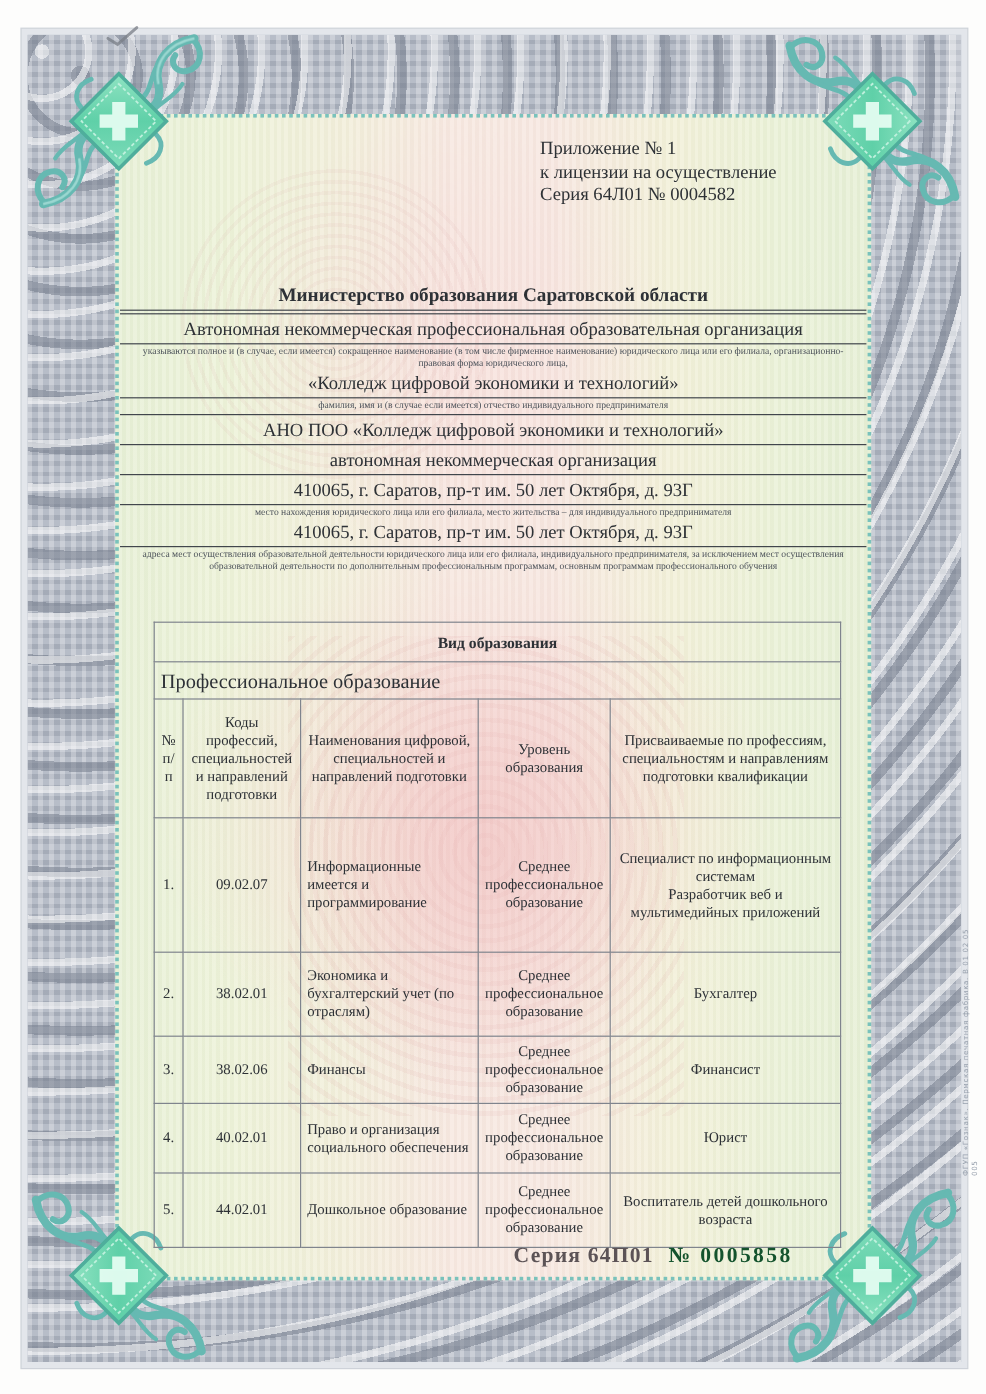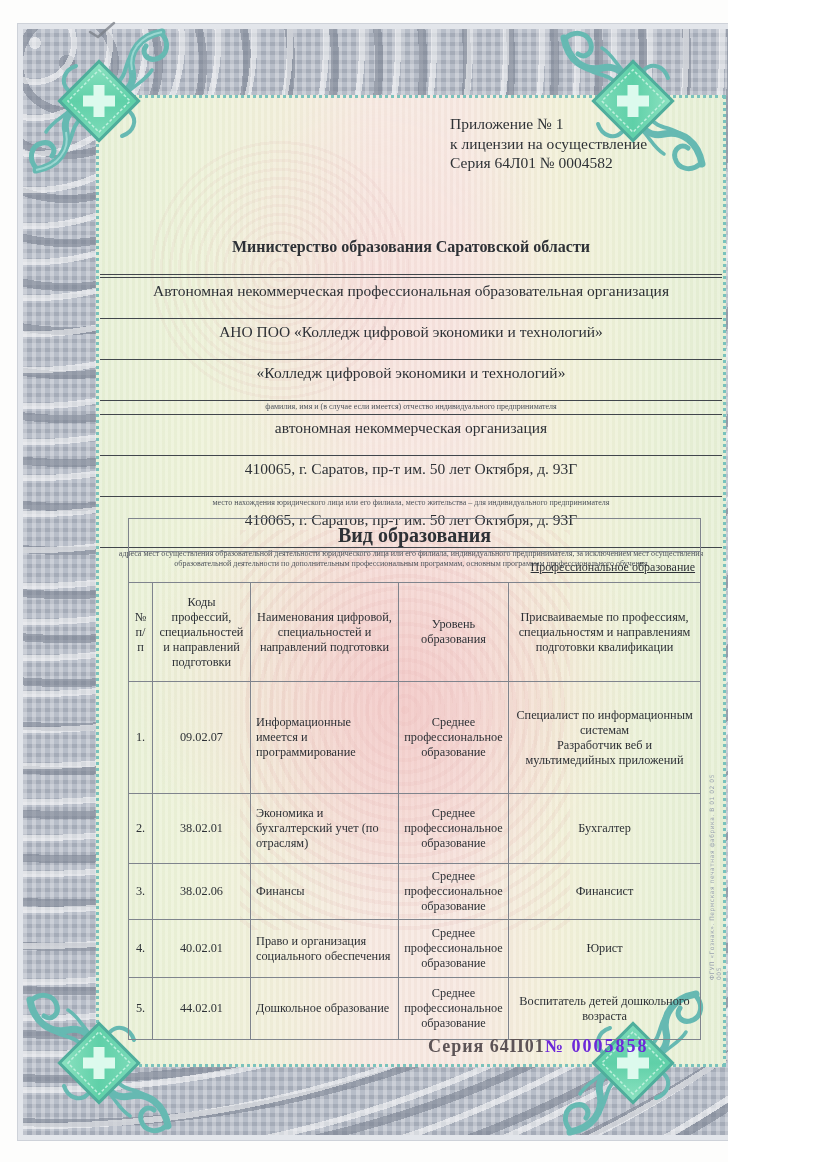--- a/index.html
+++ b/index.html
@@ -1,16 +1,16 @@
 <!DOCTYPE html>
 <html><head>
 <meta charset="utf-8">
 <style>
   html,body{margin:0;padding:0;background:#ffffff;}
-  .page{position:relative;width:728px;height:1162px;background:#fdfdfc;overflow:hidden;
+  .page{position:relative;width:822px;height:1162px;background:#fdfdfc;overflow:hidden;
         font-family:"Liberation Serif","DejaVu Serif",serif;color:#2d3136;}
 
   
   .paper{position:absolute;left:18px;top:24px;width:788px;height:1116px;
          border:5px solid #e3e6eb;outline:1px solid #ced2d9;box-sizing:border-box;
          background-color:#b7bdc8;
          background-image:
            repeating-radial-gradient(circle at 12px 14px, rgba(255,255,255,0.55) 0 6px, rgba(255,255,255,0) 6px 36px),
            repeating-radial-gradient(circle at 44px 34px, rgba(118,126,141,0.55) 0 8px, rgba(118,126,141,0) 8px 44px),
            repeating-linear-gradient(90deg, rgba(255,255,255,0.28) 0 4px, rgba(255,255,255,0) 4px 9px),
@@ -41,41 +41,41 @@
   .microtext{position:absolute;right:6px;top:770px;height:210px;z-index:4;
          writing-mode:vertical-rl;transform:rotate(180deg);
          font-family:"DejaVu Sans",sans-serif;font-size:6px;color:#99a2ae;letter-spacing:.5px;}
 
   
   .appendix{position:absolute;left:450px;top:114px;width:290px;z-index:5;
          font-size:15.5px;line-height:19.5px;color:#2e3236;}
   .form{position:absolute;left:100px;top:234px;width:622px;z-index:5;text-align:center;}
   .entry{margin-top:3px;}
   .entry .val{display:block;font-size:15.5px;line-height:20px;
-         border-bottom:1.4px solid #41464c;padding-bottom:17px;}
+         border-bottom:1.4px solid #41464c;padding-bottom:1px;}
   .entry.bold .val{font-weight:bold;font-size:16px;}
   .entry .cap{display:block;font-size:8px;line-height:9.5px;color:#4c525a;
          margin:1px auto 0 auto;max-width:600px;}
   .rule{height:0;border-bottom:1.3px solid #41464c;margin-top:2px;}
 
   table.lic{position:absolute;left:128px;top:518px;width:572px;z-index:5;
          border-collapse:collapse;table-layout:fixed;font-size:12.3px;line-height:15px;color:#2d3136;}
   table.lic td,table.lic th{border:1.2px solid #7f848d;padding:2px 5px;vertical-align:middle;
          font-weight:normal;white-space:pre-line;}
-  table.lic .title td{height:28px;font-weight:bold;font-size:20px;text-align:center;}
-  table.lic .subtitle td{height:26px;font-size:12px;text-align:right;text-decoration:underline;}
+  table.lic .title td{height:28px;font-weight:bold;font-size:13px;text-align:center;}
+  table.lic .subtitle td{height:26px;font-size:17px;text-align:left;}
   table.lic .head th{height:94px;text-align:center;}
   table.lic td.c{text-align:center;}
   table.lic td.l{text-align:left;}
   .h1r{height:112px}.h2r{height:70px}.h3r{height:56px}.h4r{height:58px}.h5r{height:62px}
 
   .serial{position:absolute;top:1036px;left:0;width:822px;height:24px;z-index:5;
          font-size:18px;font-weight:bold;}
   .serial .series{position:absolute;left:428px;color:#5c5356;letter-spacing:1px;}
-  .serial .number{position:absolute;left:545px;color:#6d28d9;letter-spacing:2px;}
+  .serial .number{position:absolute;left:557px;color:#14532d;letter-spacing:2px;}
 </style>
 </head>
 <body>
 
 <div class="page">
 
   <div class="paper"></div>
   <div class="inner"></div>
   <div class="wm wm-rings"></div>
   <div class="wm wm-eagle"></div>
@@ -190,28 +190,29 @@
     <div>Серия 64Л01 № 0004582</div>
   </div>
 
   <div class="form">
     <div class="entry bold">
       <span class="val">Министерство образования Саратовской области</span>
       <div class="rule"></div>
     </div>
     <div class="entry">
       <span class="val">Автономная некоммерческая профессиональная образовательная организация</span>
-    </div>
-    <div class="entry">
-      <span class="val">АНО ПОО «Колледж цифровой экономики и технологий»</span>
+      <span class="cap">указываются полное и (в случае, если имеется) сокращенное  наименование (в том числе фирменное наименование) юридического лица или его филиала, организационно-правовая форма юридического лица,</span>
     </div>
     <div class="entry">
       <span class="val">«Колледж цифровой экономики и технологий»</span>
       <span class="cap">фамилия, имя и (в случае если имеется) отчество индивидуального предпринимателя</span>
       <div class="rule"></div>
+    </div>
+    <div class="entry">
+      <span class="val">АНО ПОО «Колледж цифровой экономики и технологий»</span>
     </div>
     <div class="entry">
       <span class="val">автономная некоммерческая организация</span>
     </div>
     <div class="entry">
       <span class="val">410065, г. Саратов, пр-т им. 50 лет Октября, д. 93Г</span>
       <span class="cap">место нахождения юридического лица или его филиала, место жительства – для индивидуального предпринимателя</span>
     </div>
     <div class="entry">
       <span class="val">410065, г. Саратов, пр-т им. 50 лет Октября, д. 93Г</span>

